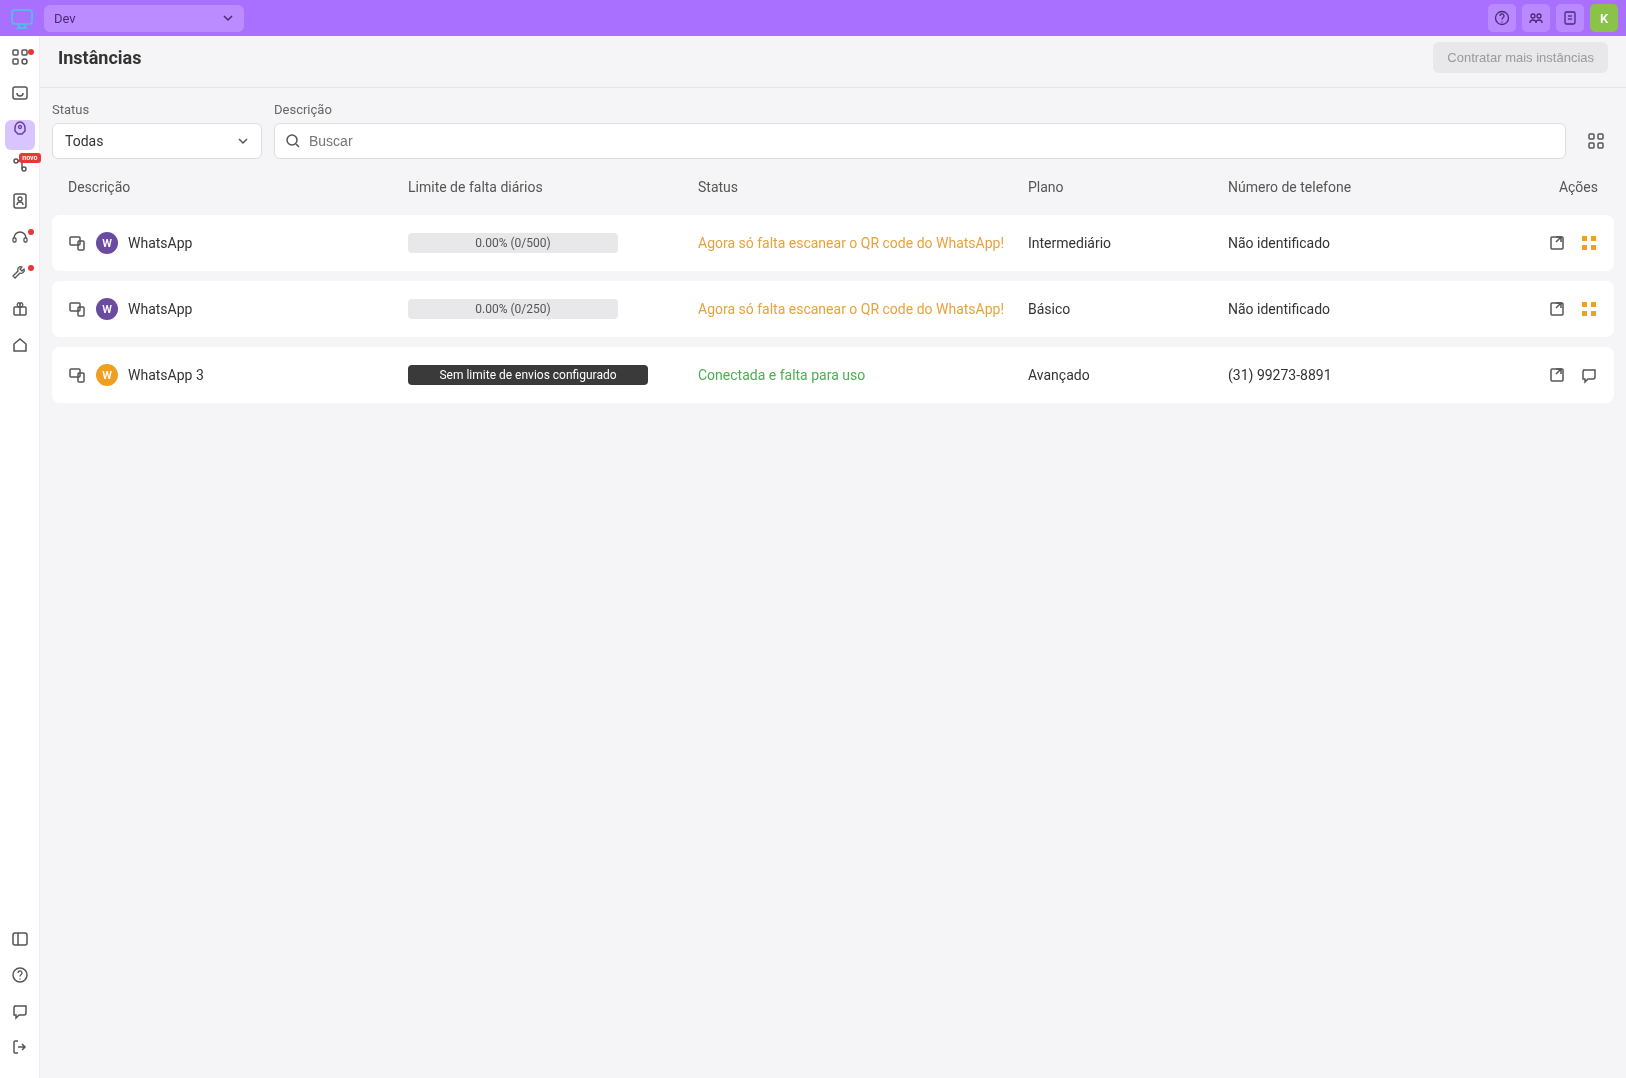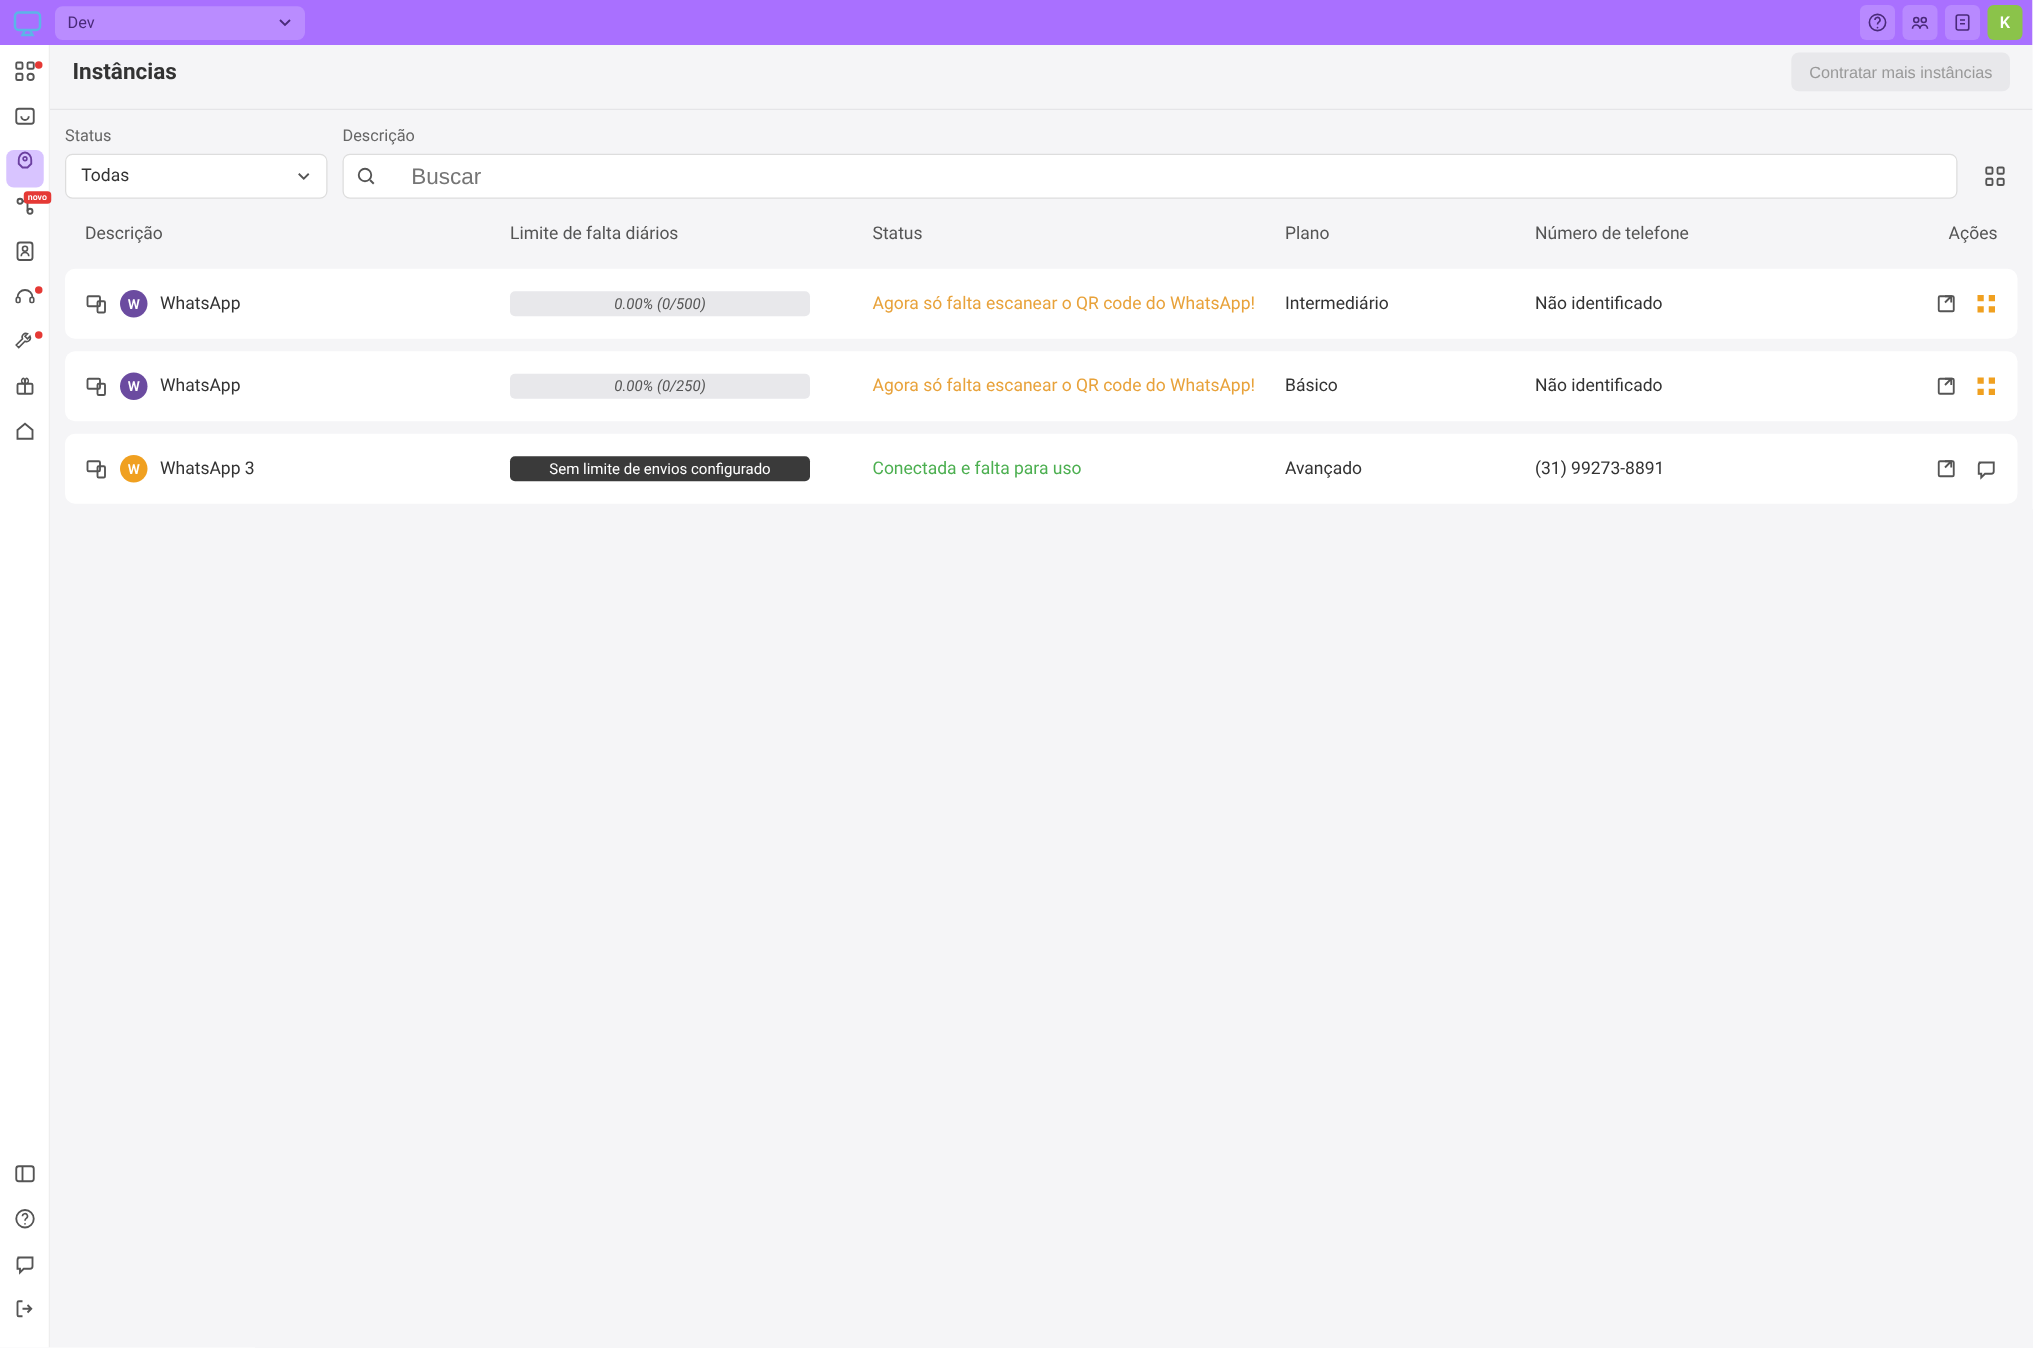--- a/index.html
+++ b/index.html
@@ -33,41 +33,41 @@
 
 .info-banner { margin: 14px 12px 0; background: #fff; border-radius: 8px; padding: 14px 16px; font-size: 14px; color: #555; }
 .info-banner a { color: #a970ff; text-decoration: none; }
 
 .filters { display: flex; gap: 12px; padding: 14px 12px 0; align-items: flex-end; }
 .filter-group { display: flex; flex-direction: column; gap: 6px; }
 .filter-label { font-size: 13px; color: #666; }
 .status-select { width: 210px; height: 36px; border: 1px solid #ddd; border-radius: 6px; padding: 0 12px; background: #fff; display: flex; align-items: center; justify-content: space-between; cursor: pointer; font-size: 14px; color: #333; }
 .search-wrap { flex: 1; display: flex; flex-direction: column; gap: 6px; }
 .search-input-wrap { position: relative; height: 36px; border: 1px solid #ddd; border-radius: 6px; background: #fff; display: flex; align-items: center; padding: 0 10px; gap: 8px; }
-.search-input { border: none; outline: none; flex: 1; font-size: 18px; background: transparent; margin-left: 20px; }
+.search-input { border: none; outline: none; flex: 1; font-size: 14px; background: transparent; }
 .grid-toggle { width: 36px; height: 36px; display: flex; align-items: center; justify-content: center; cursor: pointer; color: #555; }
 
 .table { margin: 10px 12px 20px; }
 .thead { display: flex; padding: 10px 16px; color: #555; font-size: 14px; background: #f5f5f7; }
 .col-desc { width: 340px; }
 .col-limit { width: 290px; }
 .col-status { width: 330px; }
 .col-plan { width: 200px; }
 .col-phone { width: 170px; }
 .col-actions { flex: 1; text-align: right; }
 
 .row { display: flex; align-items: center; background: #fff; border-radius: 8px; margin-top: 10px; padding: 14px 16px; min-height: 56px; }
 .row .col-desc { display: flex; align-items: center; gap: 10px; }
 .device-icon { color: #555; }
 .wa-avatar { width: 22px; height: 22px; border-radius: 50%; display: flex; align-items: center; justify-content: center; color: #fff; font-size: 11px; font-weight: 600; }
 .wa-purple { background: #6b4ba0; }
 .wa-orange { background: #f0a020; }
 .row-name { color: #333; }
 
-.progress-wrap { width: 240px; height: 20px; background: #e8e8eb; border-radius: 4px; display: flex; align-items: center; justify-content: center; font-size: 12px; color: #555; font-style: italic; }
+.progress-wrap { width: 210px; height: 20px; background: #e8e8eb; border-radius: 4px; display: flex; align-items: center; justify-content: center; font-size: 12px; color: #555; }
 .progress-dark { width: 240px; height: 20px; background: #3a3a3a; border-radius: 4px; display: flex; align-items: center; justify-content: center; font-size: 12px; color: #fff; }
 
 .status-warn { color: #e8a23a; font-size: 14px; }
 .status-ok { color: #4caf50; font-size: 14px; }
 
 .row .col-plan, .row .col-phone { color: #333; }
 .row-actions { display: flex; gap: 14px; justify-content: flex-end; align-items: center; }
 .action-icon { cursor: pointer; color: #555; }
 .action-icon.orange { color: #f0a020; }
 

